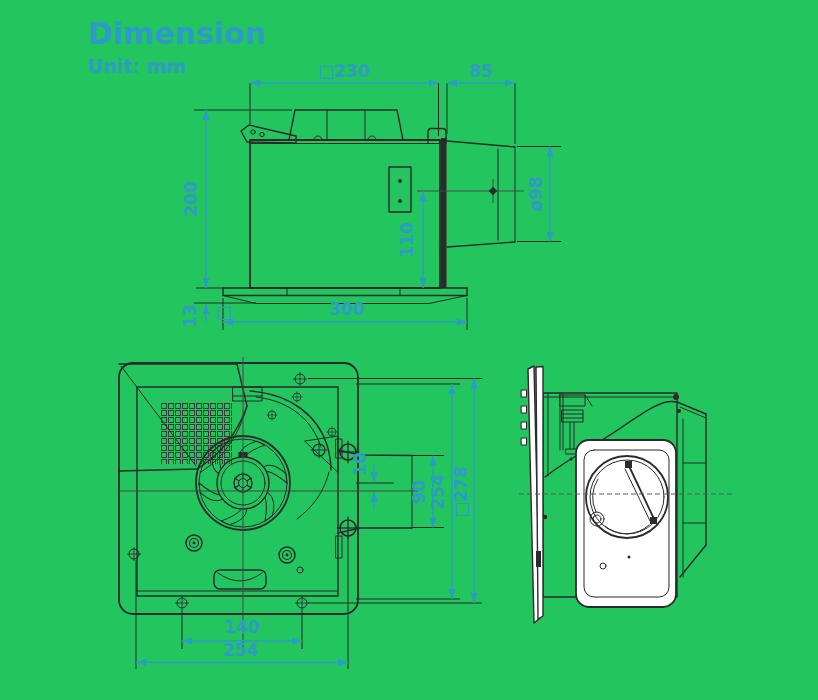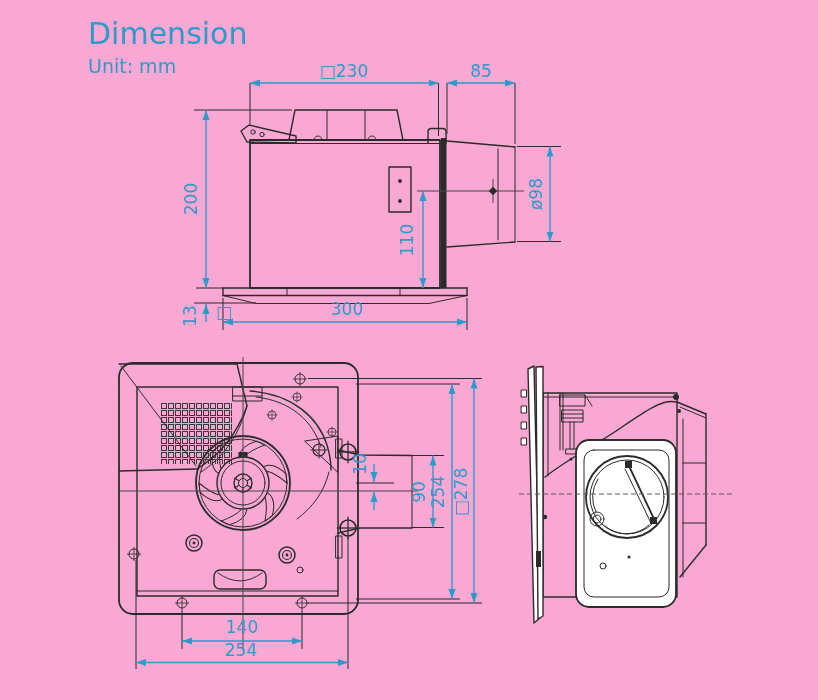--- a/index.html
+++ b/index.html
@@ -1,16 +1,16 @@
 <!DOCTYPE html>
 <html><head>
 <meta charset="utf-8">
 <style>
   html,body{margin:0;padding:0;background:#fff;}
-  .page{position:relative;width:818px;height:700px;background:#f9a8d4;overflow:hidden;}
+  .page{position:relative;width:818px;height:700px;background:#22c55e;overflow:hidden;font-weight:bold;}
   svg{display:block;}
   .k{stroke:#2b2b2b;fill:none;stroke-width:1.4;stroke-linecap:round;stroke-linejoin:round;}
   .k2{stroke-width:1.8;}
   .thin{stroke-width:1;}
   .wf{fill:#fff;}
   .blk{fill:#2b2b2b;stroke:none;}
   .ext{stroke:#2b2b2b;stroke-width:1;fill:none;}
   .cl{stroke:#474747;stroke-width:1;fill:none;}
   .dash{stroke:#5a5a5a;stroke-width:1.2;fill:none;stroke-dasharray:5 3;}
   .dim{stroke:#2E9AC9;stroke-width:1.4;fill:none;marker-start:url(#arrB);marker-end:url(#arrB);}

